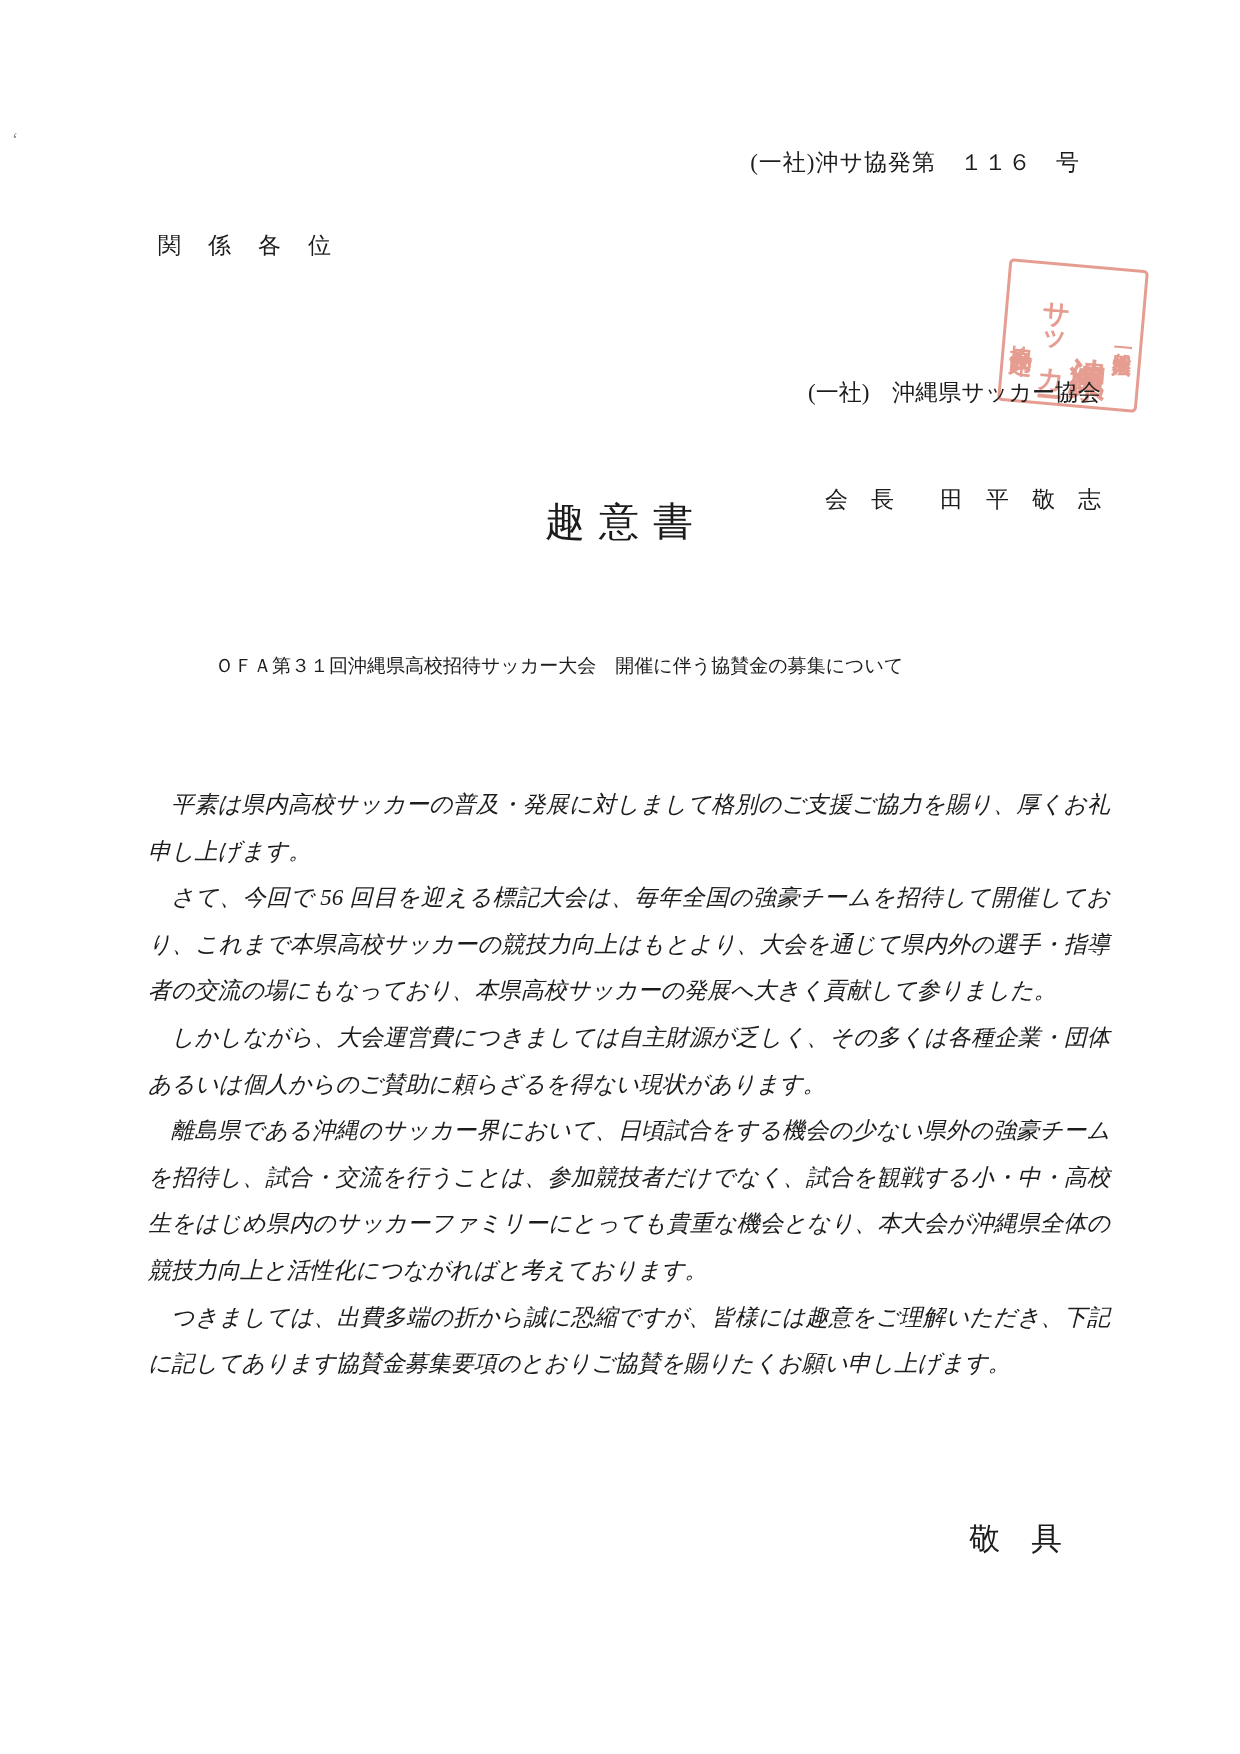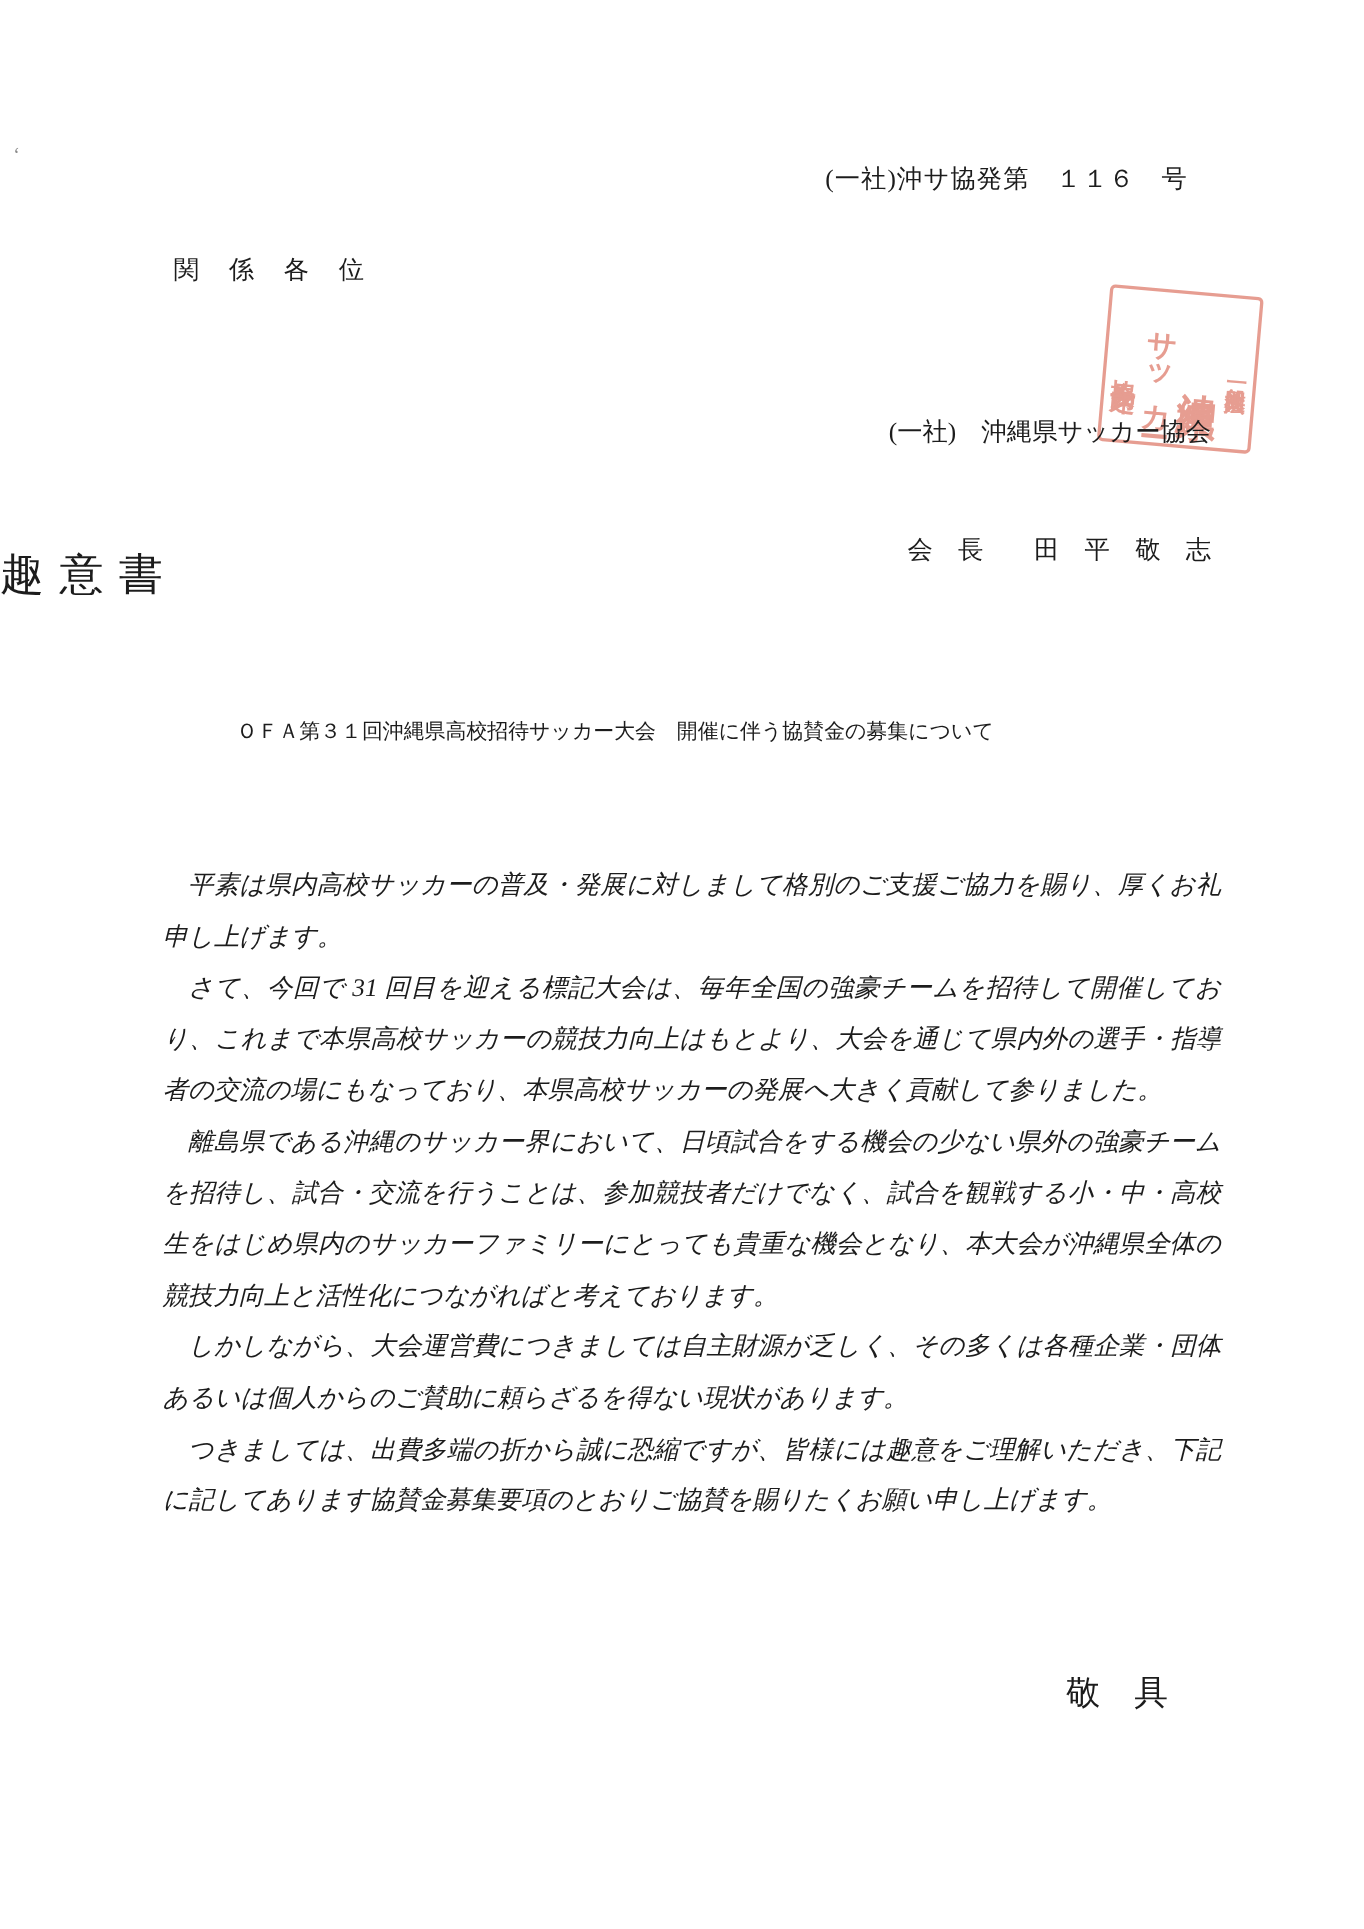--- a/index.html
+++ b/index.html
@@ -56,21 +56,21 @@
     line-height:1;
     letter-spacing:2px;
     white-space:pre;
   }
   .stamp-col.c0{font-size:23px;}
   .stamp-col.c1{font-size:27px;}
   .stamp-col.c2{font-size:36px;letter-spacing:6px;}
   .stamp-col.c3{font-size:19px;letter-spacing:1px;}
   .doc-title{
     left:0;top:498px;width:1240px;
-    text-align:left;
+    text-align:center;
     font-size:40px;line-height:48px;
     letter-spacing:2px;
     white-space:pre;
   }
   .subject{
     left:215px;top:652px;
     font-size:19px;line-height:28px;
     white-space:pre;
   }
   .body-text{
@@ -112,21 +112,21 @@
     <span class="stamp-col c2">沖縄県</span>
     <span class="stamp-col c3">一般社団法人</span>
   </div>
 
   <div class="abs doc-title">趣 意 書</div>
 
   <div class="abs subject">ＯＦＡ第３１回沖縄県高校招待サッカー大会　開催に伴う協賛金の募集について</div>
 
   <div class="abs body-text">
     <p>平素は県内高校サッカーの普及・発展に対しまして格別のご支援ご協力を賜り、厚くお礼申し上げます。</p>
-    <p>さて、今回で 31 回目を迎える標記大会は、毎年全国の強豪チームを招待して開催しており、これまで本県高校サッカーの競技力向上はもとより、大会を通じて県内外の選手・指導者の交流の場にもなっており、本県高校サッカーの発展へ大きく貢献して参りました。</p>
+    <p>さて、今回で 56 回目を迎える標記大会は、毎年全国の強豪チームを招待して開催しており、これまで本県高校サッカーの競技力向上はもとより、大会を通じて県内外の選手・指導者の交流の場にもなっており、本県高校サッカーの発展へ大きく貢献して参りました。</p>
+    <p>しかしながら、大会運営費につきましては自主財源が乏しく、その多くは各種企業・団体あるいは個人からのご賛助に頼らざるを得ない現状があります。</p>
     <p>離島県である沖縄のサッカー界において、日頃試合をする機会の少ない県外の強豪チームを招待し、試合・交流を行うことは、参加競技者だけでなく、試合を観戦する小・中・高校生をはじめ県内のサッカーファミリーにとっても貴重な機会となり、本大会が沖縄県全体の競技力向上と活性化につながればと考えております。</p>
-    <p>しかしながら、大会運営費につきましては自主財源が乏しく、その多くは各種企業・団体あるいは個人からのご賛助に頼らざるを得ない現状があります。</p>
     <p>つきましては、出費多端の折から誠に恐縮ですが、皆様には趣意をご理解いただき、下記に記してあります協賛金募集要項のとおりご協賛を賜りたくお願い申し上げます。</p>
   </div>
 
   <div class="abs closing">敬　具</div>
 
 </div>
 
 </body></html>

